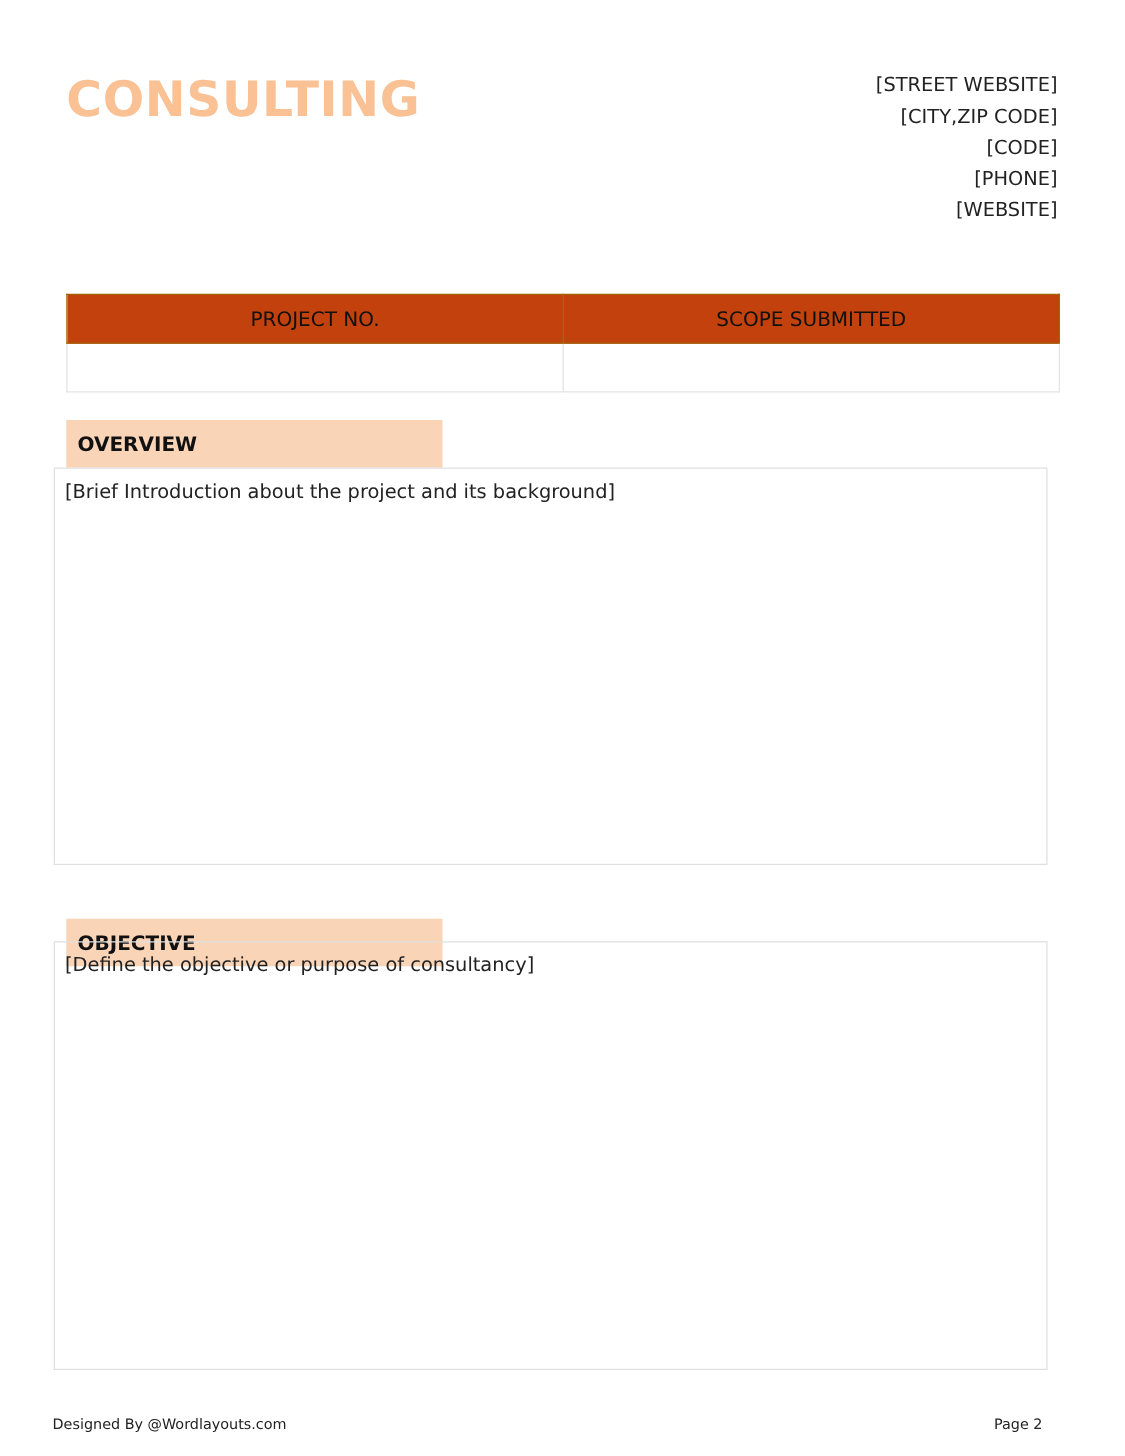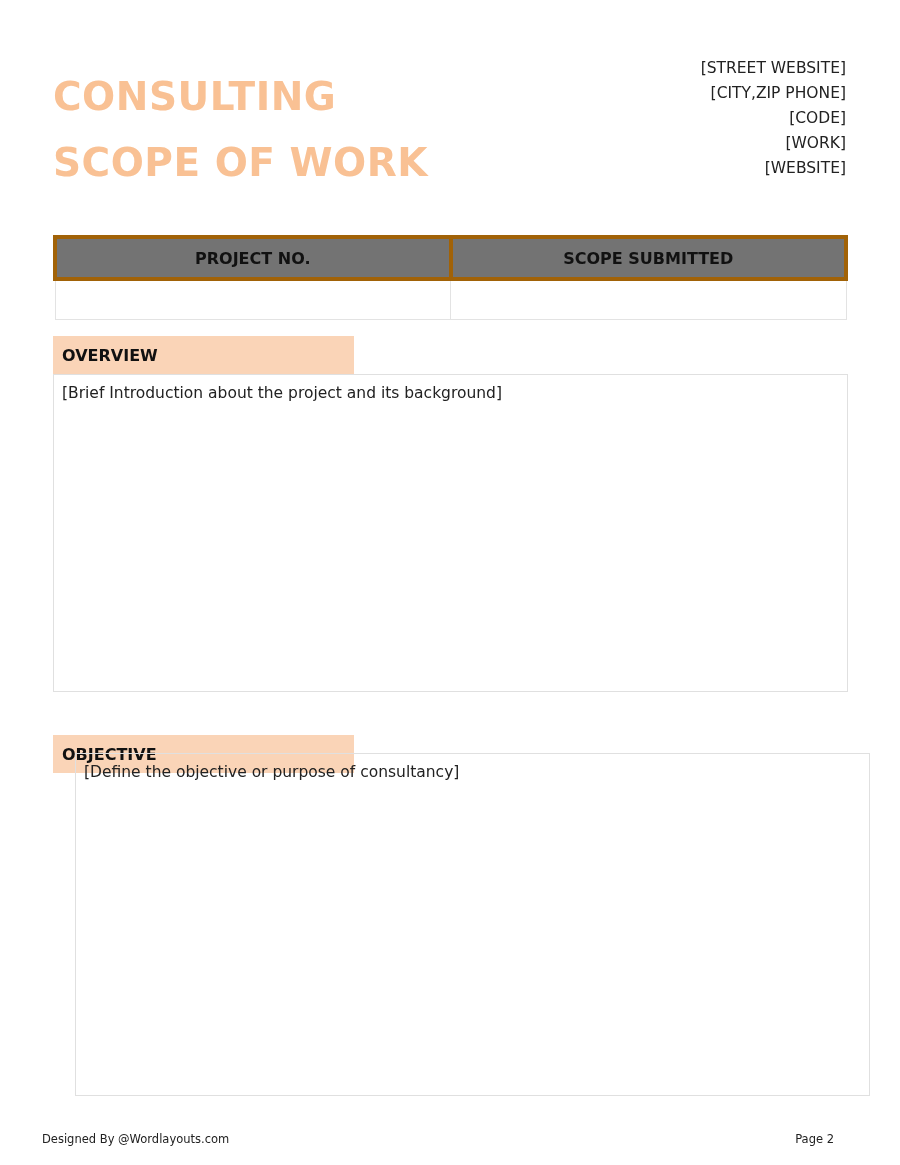--- a/index.html
+++ b/index.html
@@ -1,40 +1,39 @@
 <!DOCTYPE html>
 <html><head>
   <meta charset="utf-8">
   <style>
     html, body { margin:0; padding:0; background:#ffffff; }
     body { width:900px; height:1165px; position:relative; font-family:"DejaVu Sans", sans-serif; color:#111; overflow:hidden; }
     .title { position:absolute; left:53px; top:56px; color:#f9c194; font-weight:bold; font-size:39px; line-height:50px; letter-spacing:0.5px; }
-    .title div { white-space:nowrap;margin-top:16px; }
+    .title div { white-space:nowrap; }
     .address { position:absolute; right:54px; top:56px; text-align:right; font-size:15.5px; line-height:25px; color:#222; }
     .proj-table { position:absolute; left:53px; top:235px; width:795px; border-collapse:collapse; table-layout:fixed; }
-    .proj-table th { background:#737373; height:38px; font-size:16px; font-weight:bold; border:4px solid #a16207; padding:0; }
+    .proj-table th { background:#c2410c; height:38px; font-size:16px; font-weight:normal; border:1px solid #a16207; padding:0; }
     .proj-table td { height:38px; border:1px solid #e3e3e3; padding:0; }
     .section-label { position:absolute; left:53px; width:301px; height:38px; background:#fad4b7; font-weight:bold; font-size:16px; line-height:40px; padding-left:9px; box-sizing:border-box; }
-    .section-box { position:absolute; left:53px; width:795px; border:1px solid #e0e0e0; box-sizing:border-box; padding:9px 8px; font-size:15.5px; color:#222; }
+    .section-box { position:absolute; left:43px; width:795px; border:1px solid #e0e0e0; box-sizing:border-box; padding:9px 8px; font-size:15.5px; color:#222; }
     .footer-left { position:absolute; left:42px; top:1132px; font-size:11.5px; color:#222; }
     .footer-right { position:absolute; right:66px; top:1132px; font-size:11.5px; color:#222; }
   </style>
 </head>
 <body>
 
 <div class="title">
   <div>CONSULTING</div>
-  <div>SCOPE OF WORK</div>
 </div>
 
 <div class="address">
   <div>[STREET WEBSITE]</div>
-  <div>[CITY,ZIP PHONE]</div>
+  <div>[CITY,ZIP CODE]</div>
   <div>[CODE]</div>
-  <div>[WORK]</div>
+  <div>[PHONE]</div>
   <div>[WEBSITE]</div>
 </div>
 
 <table class="proj-table">
   <tbody>
       <tr>
     <th>PROJECT NO.</th>
     <th>SCOPE SUBMITTED</th>
   </tr>
   <tr>
@@ -43,18 +42,18 @@
   </tr>
 </tbody>
   </table>
 
 <div class="section-label" style="top:336px;">OVERVIEW</div>
 <div class="section-box" style="top:374px; height:318px;">
   <span>[Brief Introduction about the project and its background]</span>
 </div>
 
 <div class="section-label" style="top:735px;">OBJECTIVE</div>
-<div class="section-box" style="top:753px; height:343px;margin-left:22px;">
+<div class="section-box" style="top:753px; height:343px;">
   <span>[Define the objective or purpose of consultancy]</span>
 </div>
 
 <div class="footer-left">Designed By @Wordlayouts.com</div>
 <div class="footer-right">Page 2</div>
 
 </body></html>

